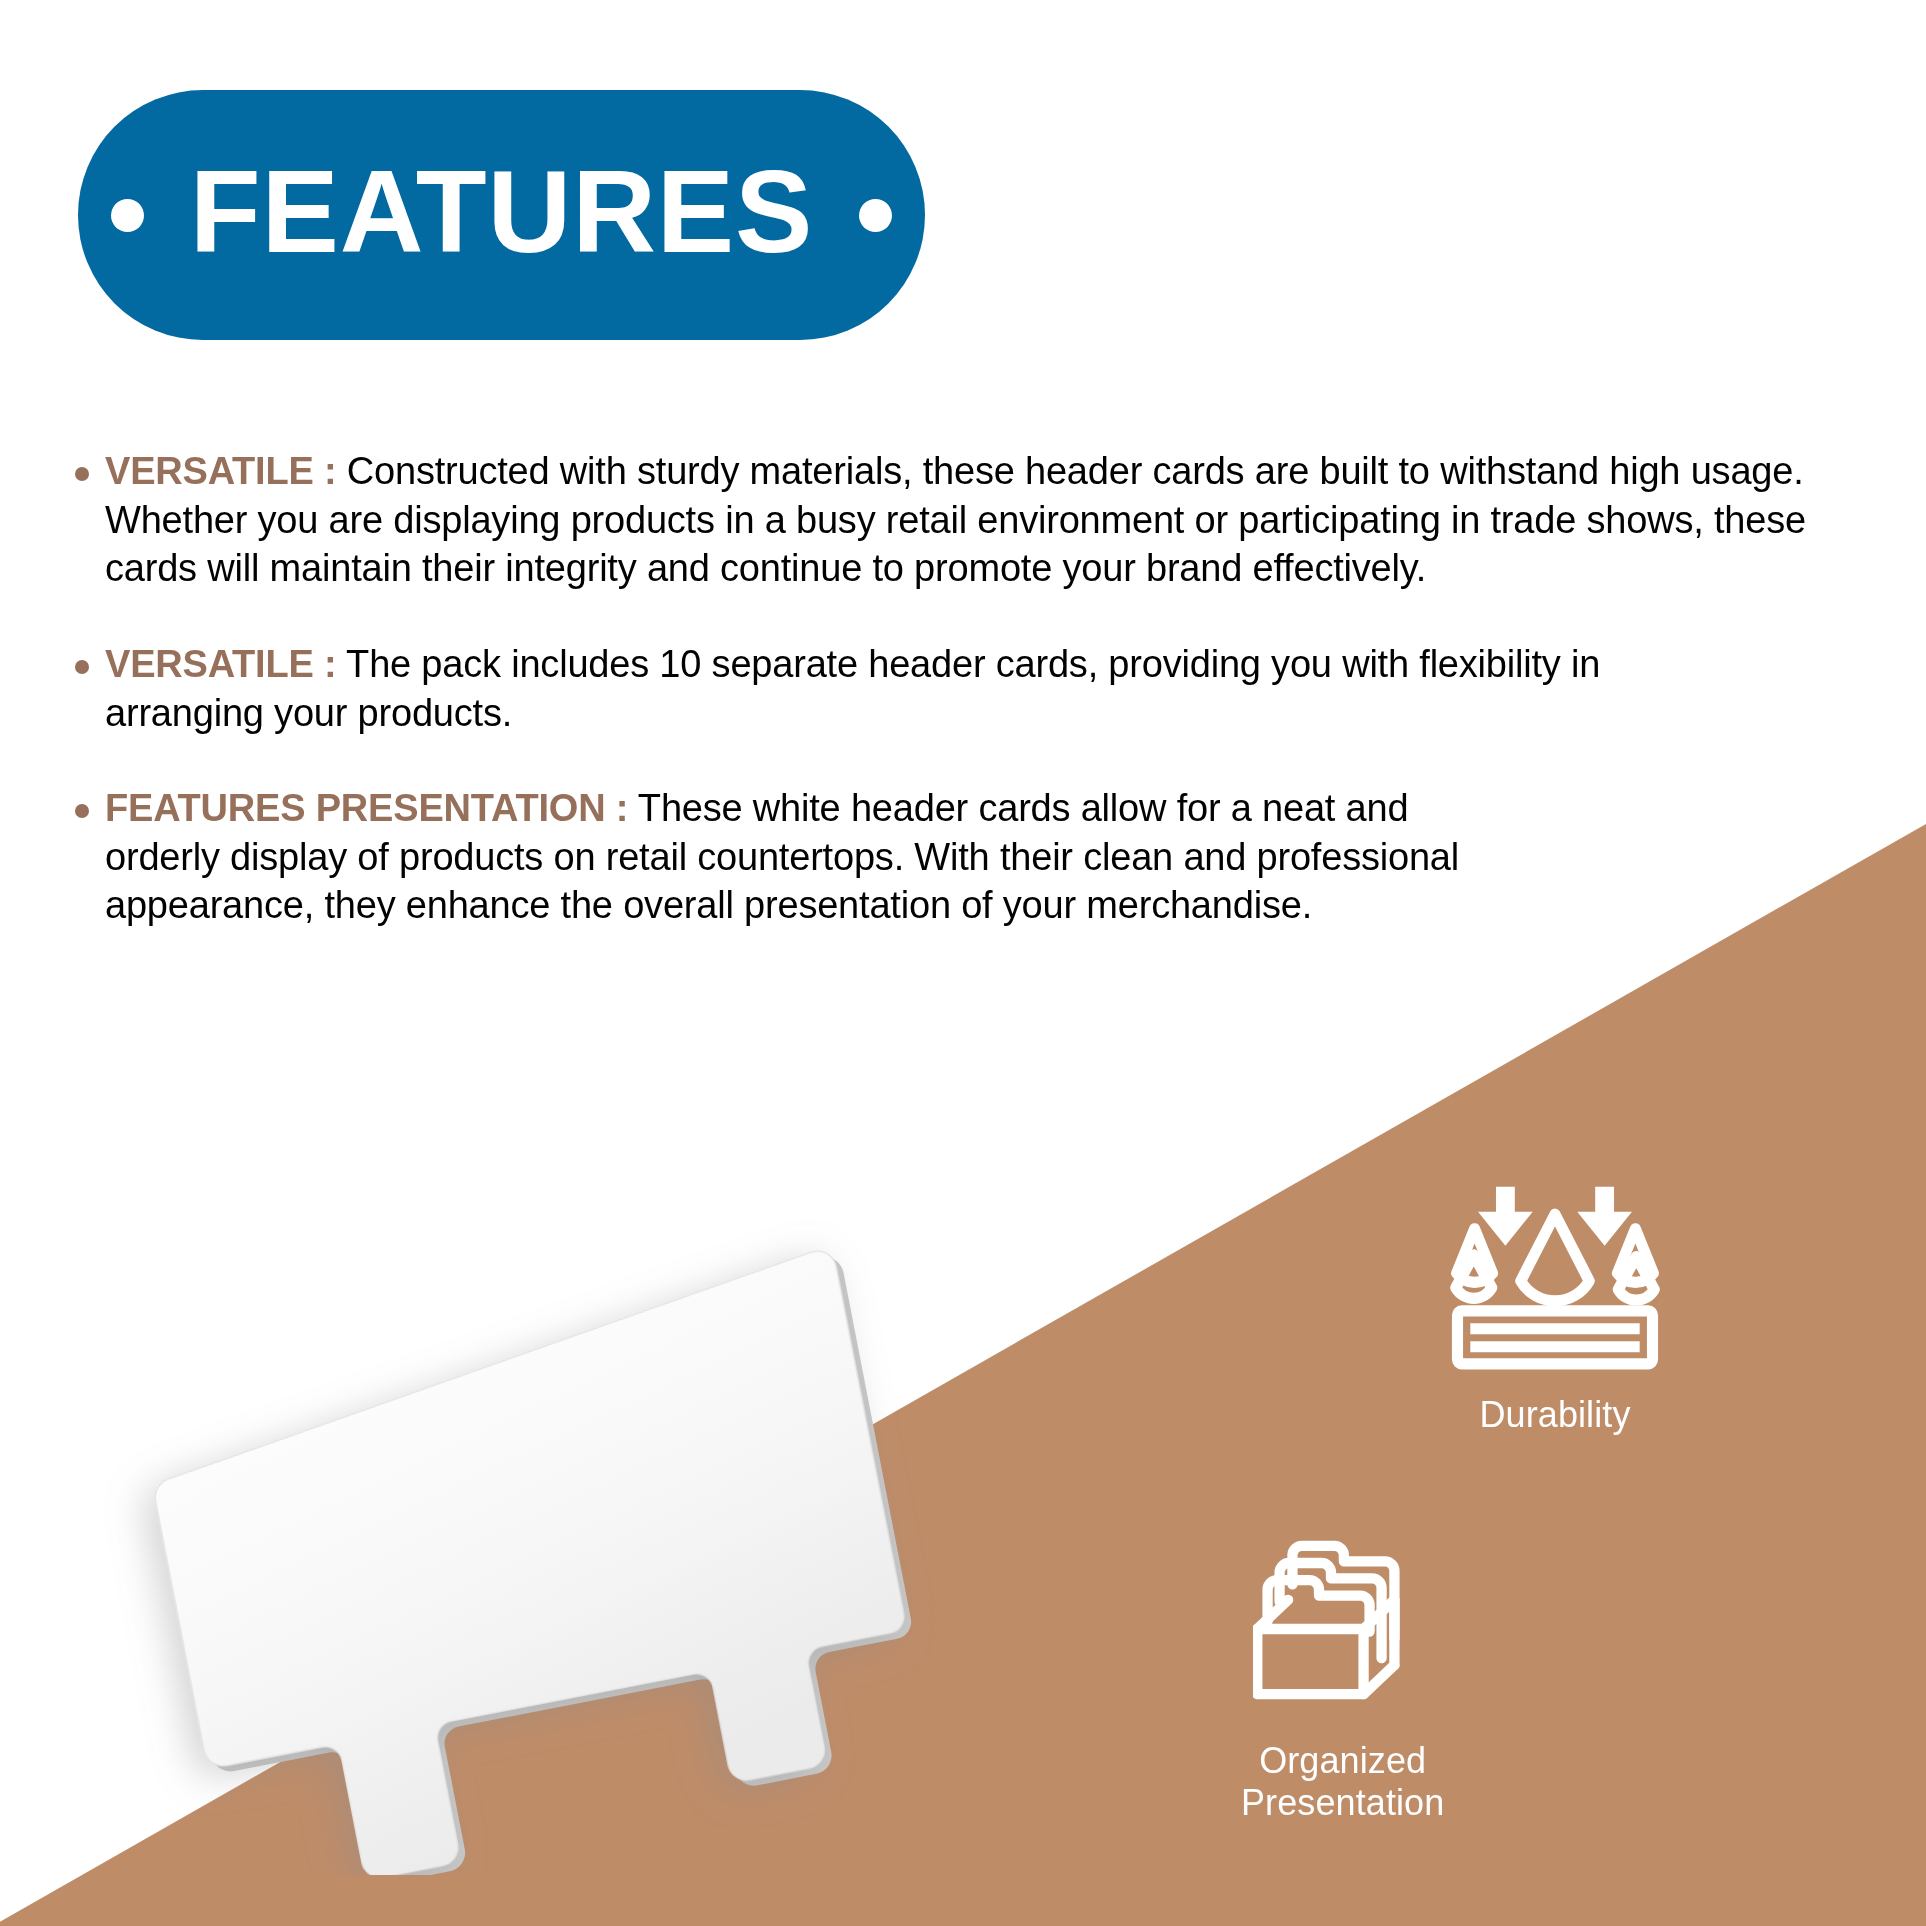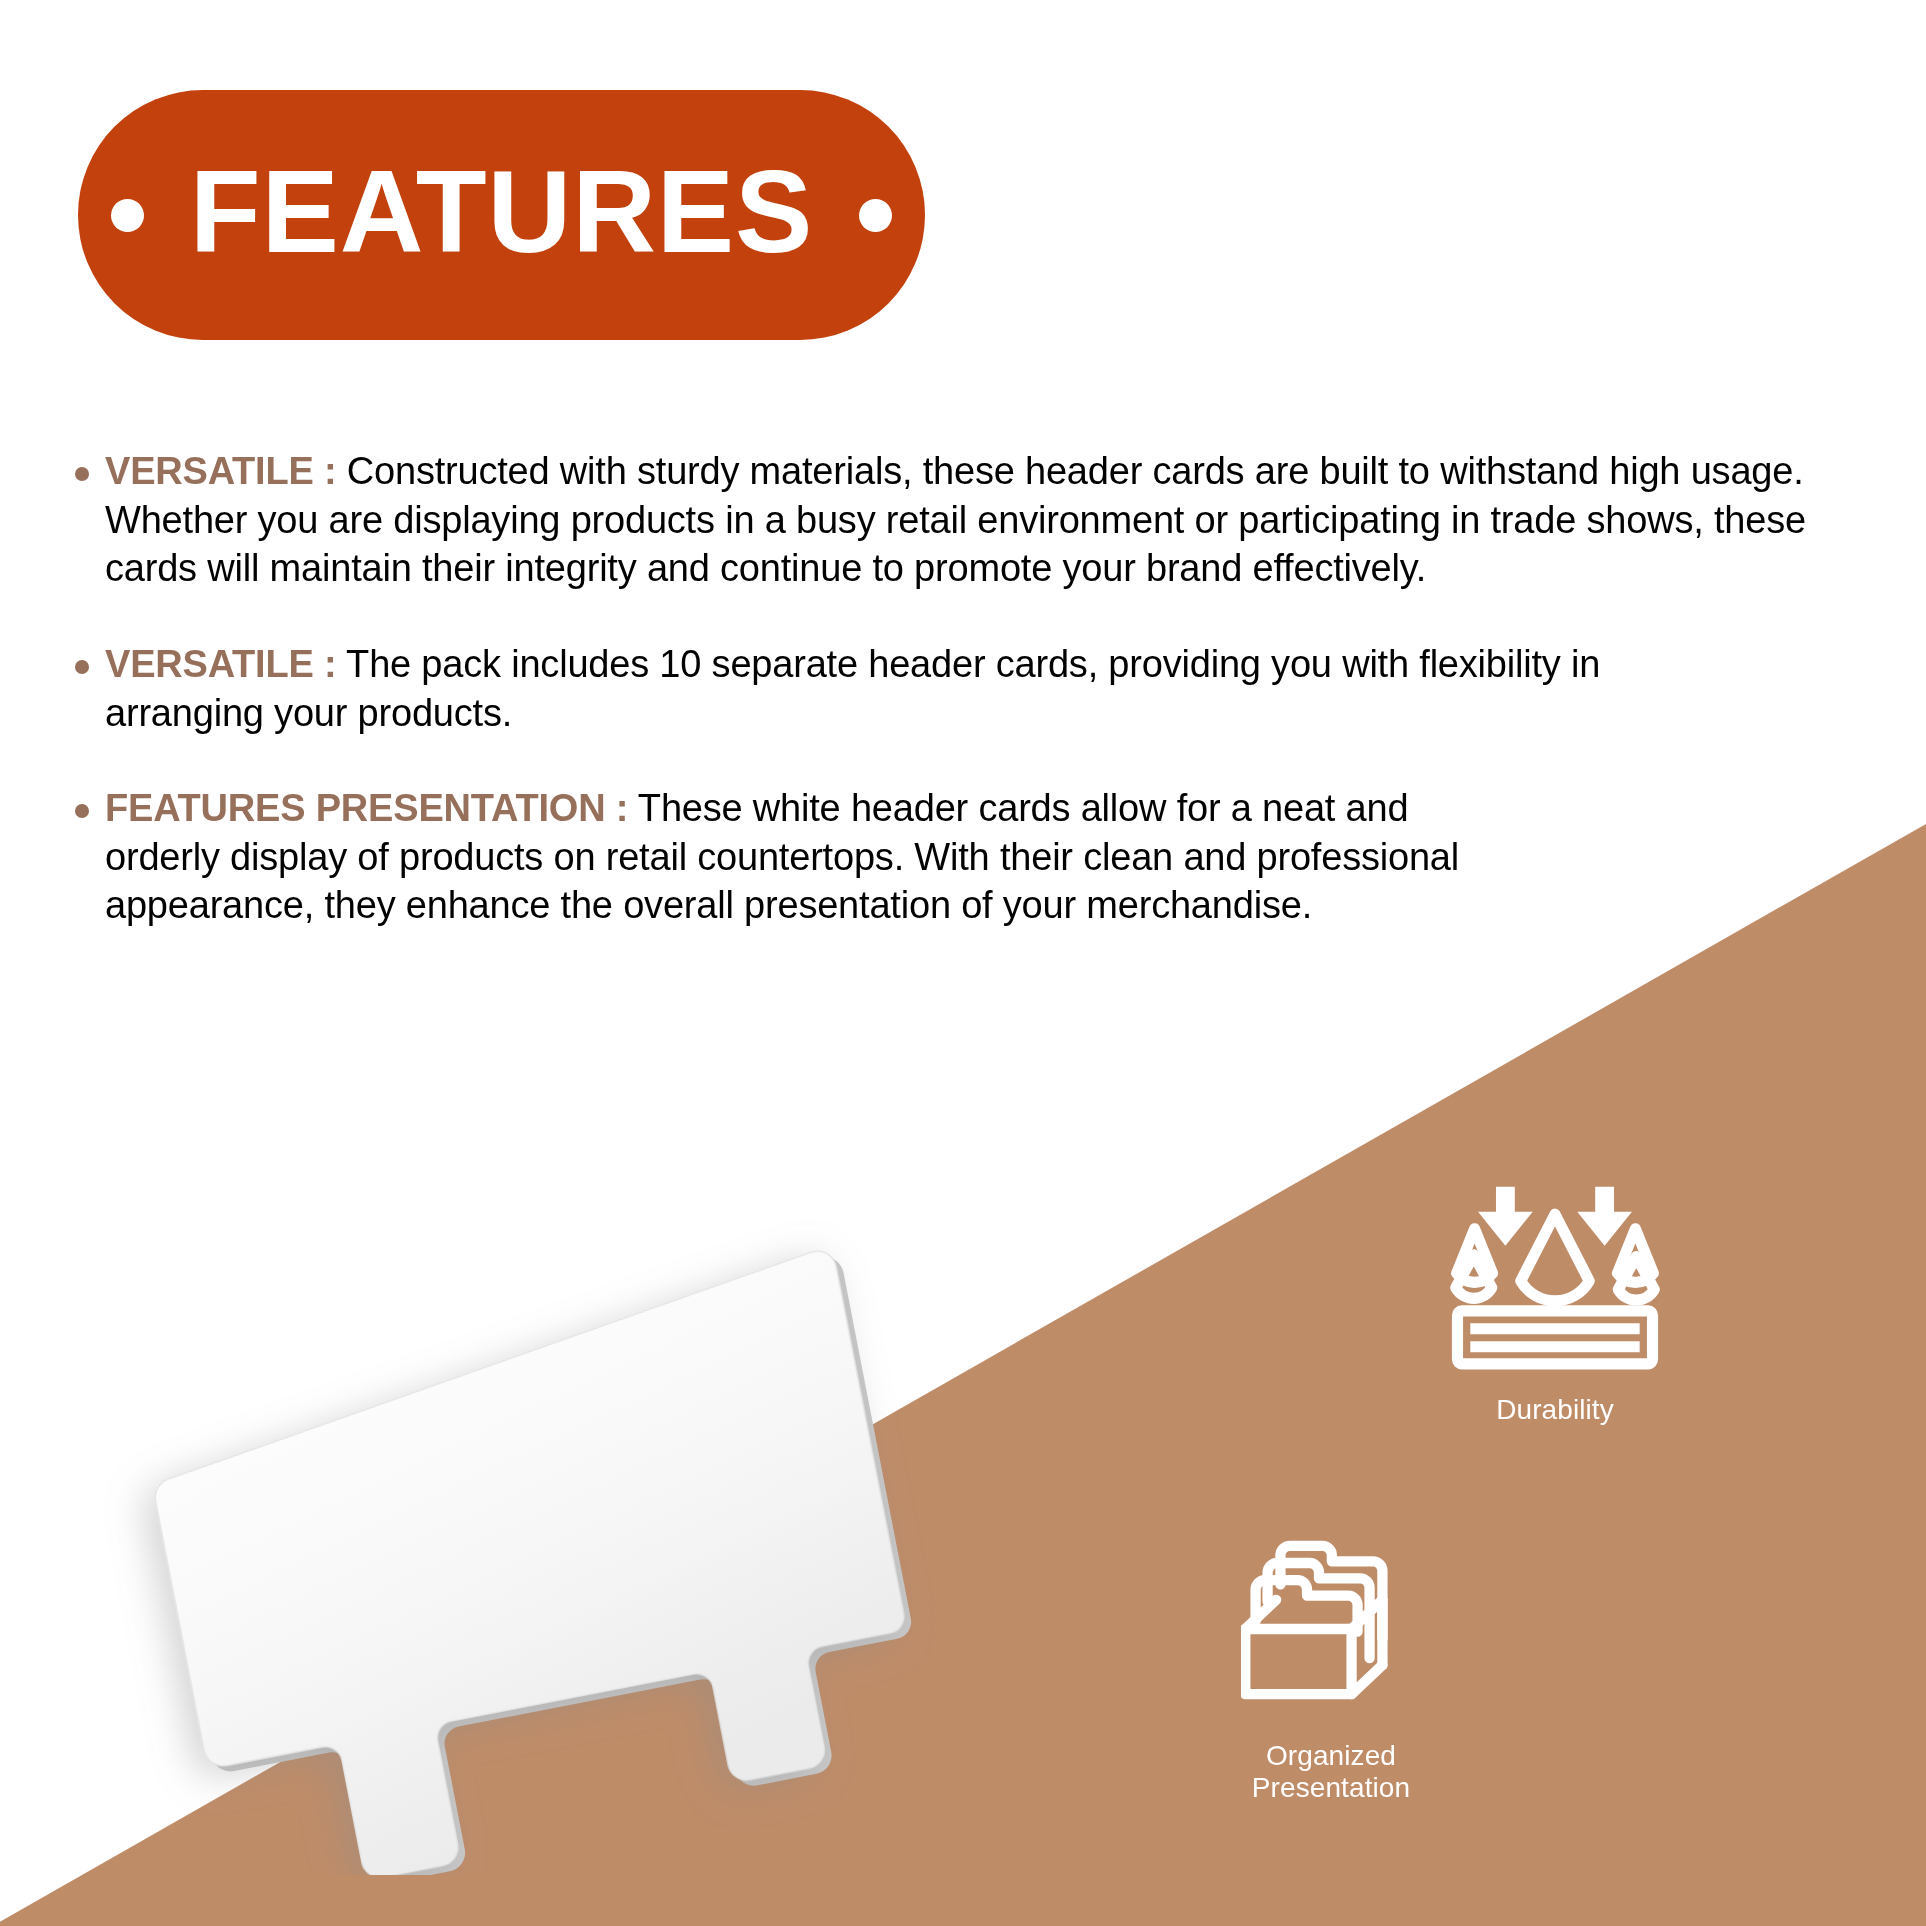--- a/index.html
+++ b/index.html
@@ -25,21 +25,21 @@
     left:0; top:0;
     width:1926px; height:1926px;
     z-index:1;
   }
 
   
   .badge {
     position:absolute;
     left:78px; top:90px;
     width:847px; height:250px;
-    background:#c2410c;
+    background:#0369a1;
     border-radius:125px;
     z-index:5;
     display:flex;
     align-items:center;
     justify-content:space-between;
     padding:0 33px;
   }
   .badge-dot {
     width:33px; height:33px;
     border-radius:50%;
@@ -110,21 +110,21 @@
     position:absolute;
     z-index:7;
     display:flex;
     flex-direction:column;
     align-items:center;
   }
   .icon-group .icon-art { display:block; }
   .icon-caption {
     margin-top:19px;
     color:#ffffff;
-    font-size:28px;
+    font-size:36px;
     line-height:1.16;
     text-align:center;
     font-weight:normal;
     white-space:pre-line;
     letter-spacing:0.1px;
   }
 
   .ig-durability     { left:1448px; top:1174px; }
   .ig-organized      { left:1241px; top:1533px;gap:8px; }
   .ig-versatile      { left:1665px; top:1533px; }

